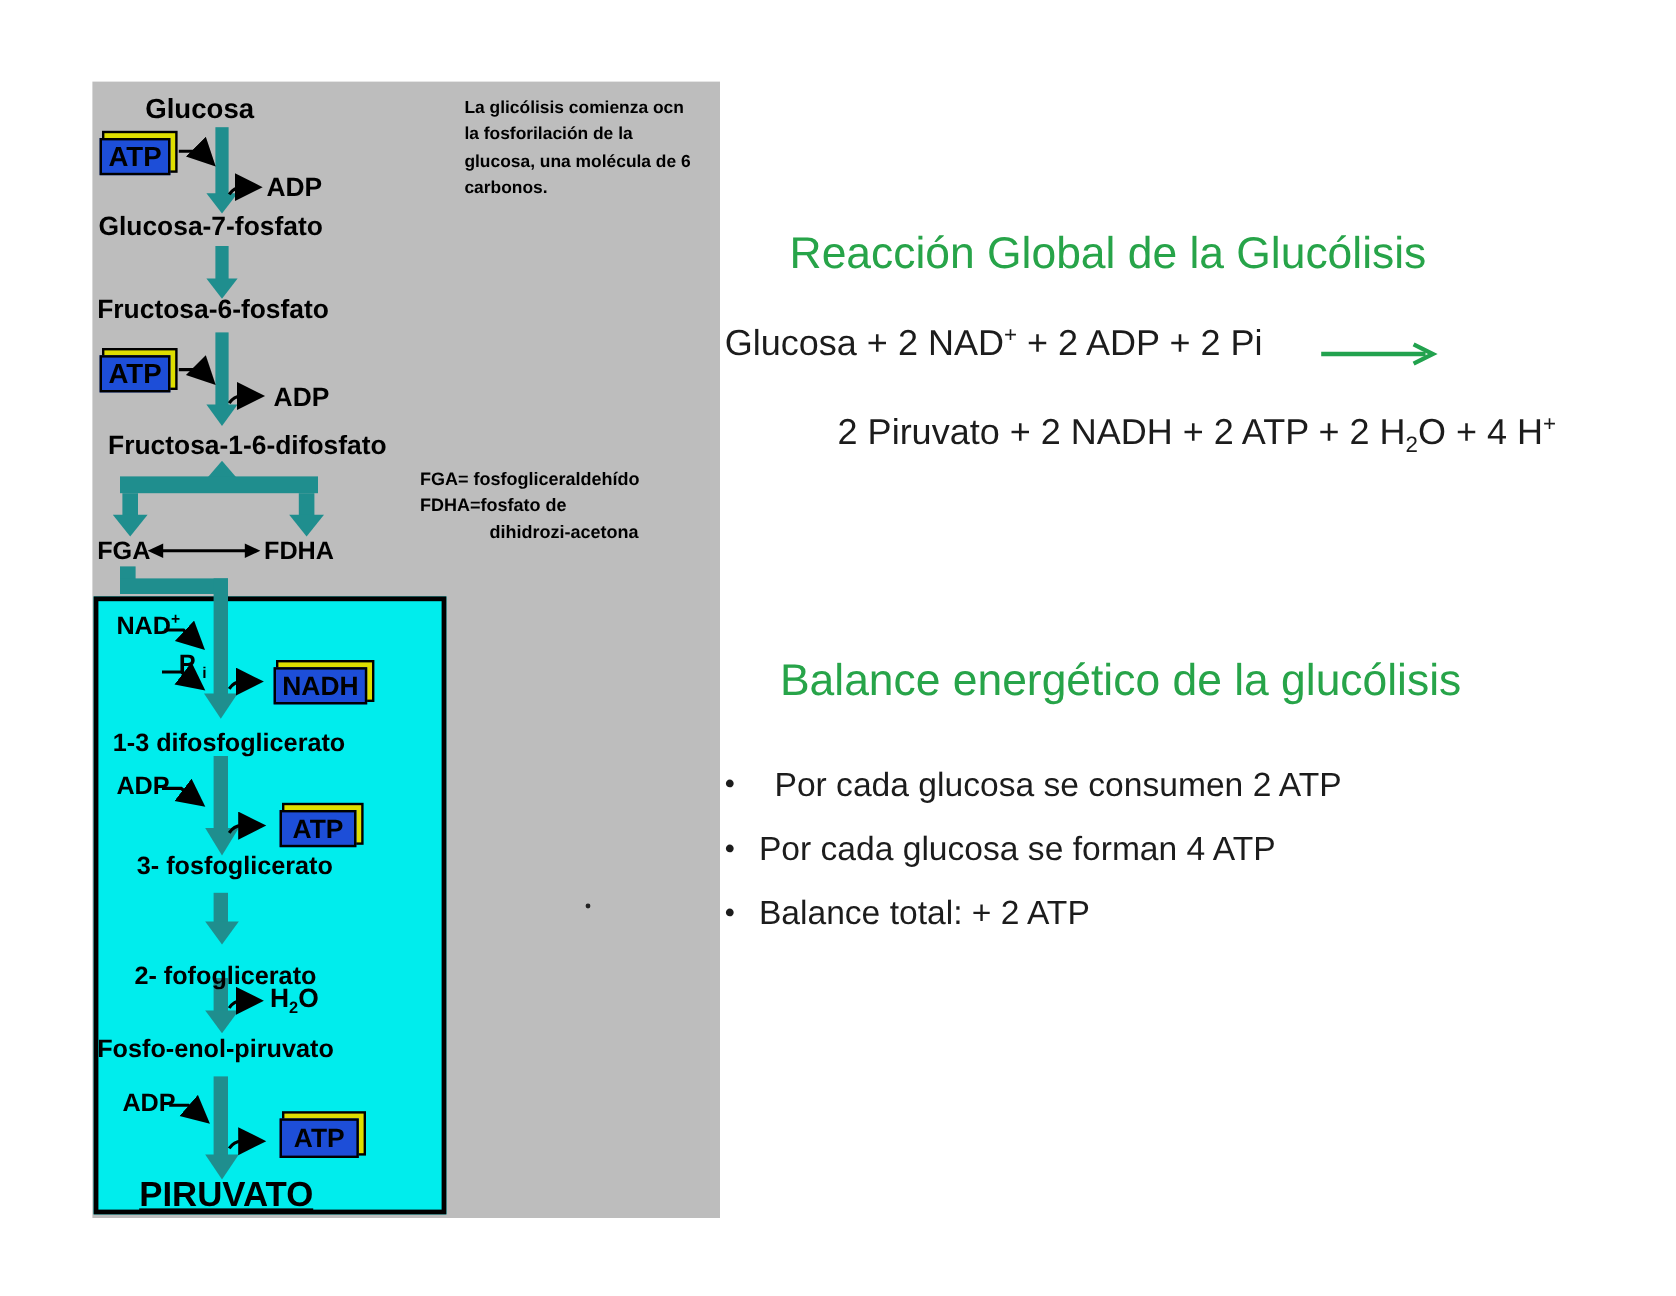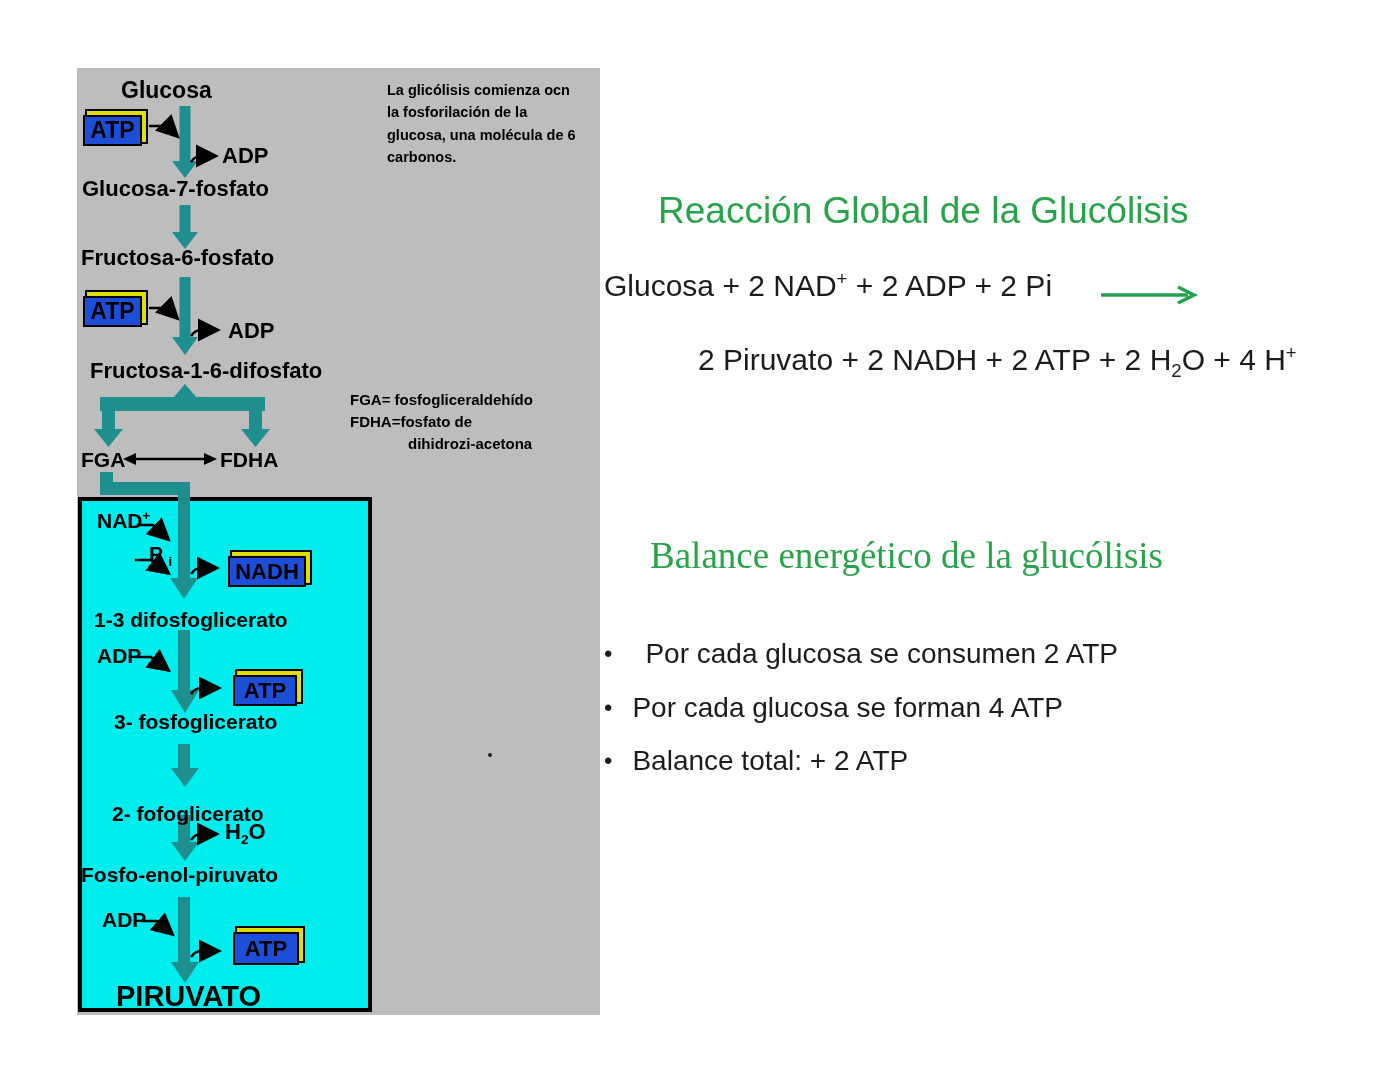--- a/index.html
+++ b/index.html
@@ -174,21 +174,21 @@
 
 <svg class="abs" style="left:1098px;top:284px;" width="104" height="22" viewBox="0 0 104 22">
   <line x1="3" y1="11" x2="90" y2="11" stroke="#22a24e" stroke-width="3.6"></line>
   <path d="M80,3 L96,11 L80,19" fill="none" stroke="#22a24e" stroke-width="3.6"></path>
 </svg>
 
 <div class="formula" style="left:698px;top:342px;">
   <span>2 Piruvato + 2 NADH + 2 ATP + 2 H</span><sub class="sub">2</sub><span>O + 4 H</span><sup class="sup">+</sup>
 </div>
 
-<div class="green-title" style="left:650px;top:534px;font-family:Liberation Serif, serif;">Balance energético de la glucólisis</div>
+<div class="green-title" style="left:650px;top:546px;">Balance energético de la glucólisis</div>
 
 <div class="brow first" style="left:604px;top:638px;">
   <span class="bdot">•</span>
   <span class="txt">Por cada glucosa se consumen 2 ATP</span>
 </div>
 <div class="brow" style="left:604px;top:692px;">
   <span class="bdot">•</span>
   <span class="txt">Por cada glucosa se forman 4 ATP</span>
 </div>
 <div class="brow" style="left:604px;top:745px;">

